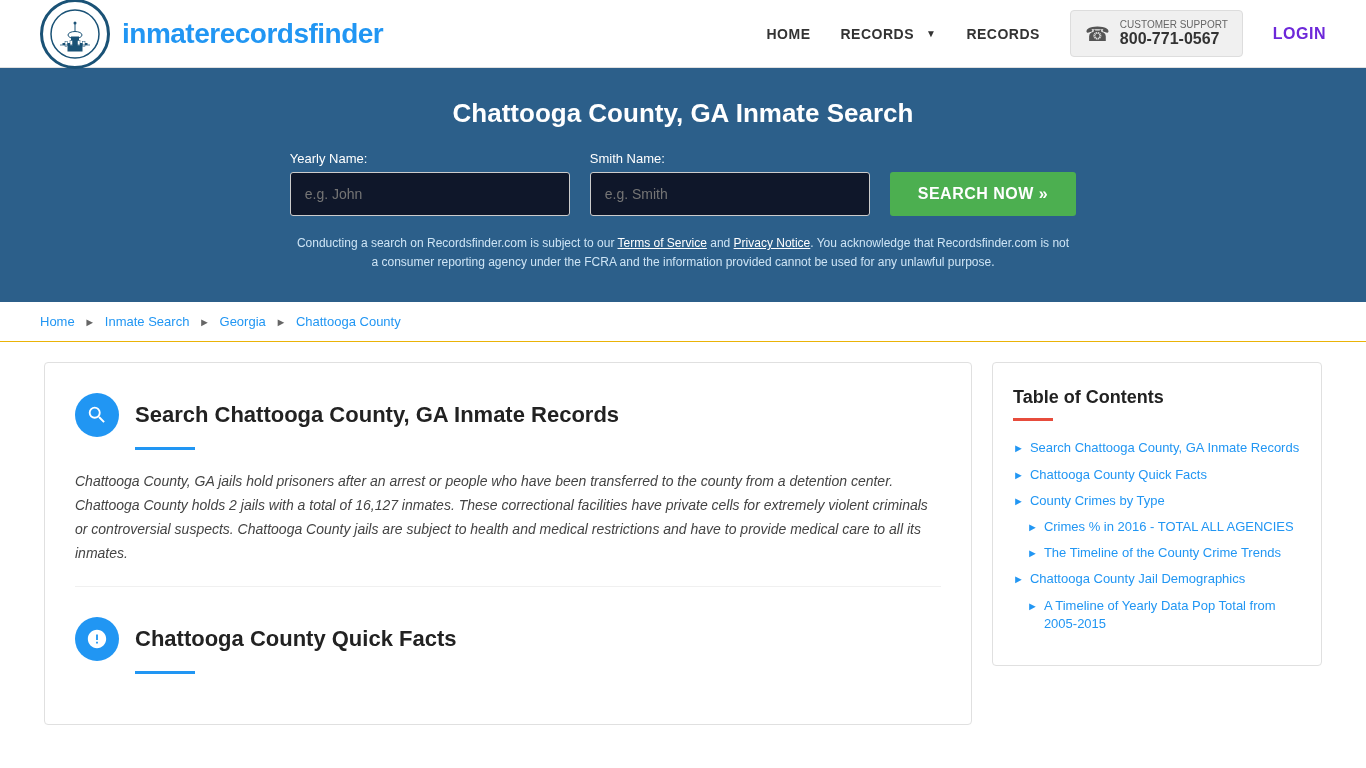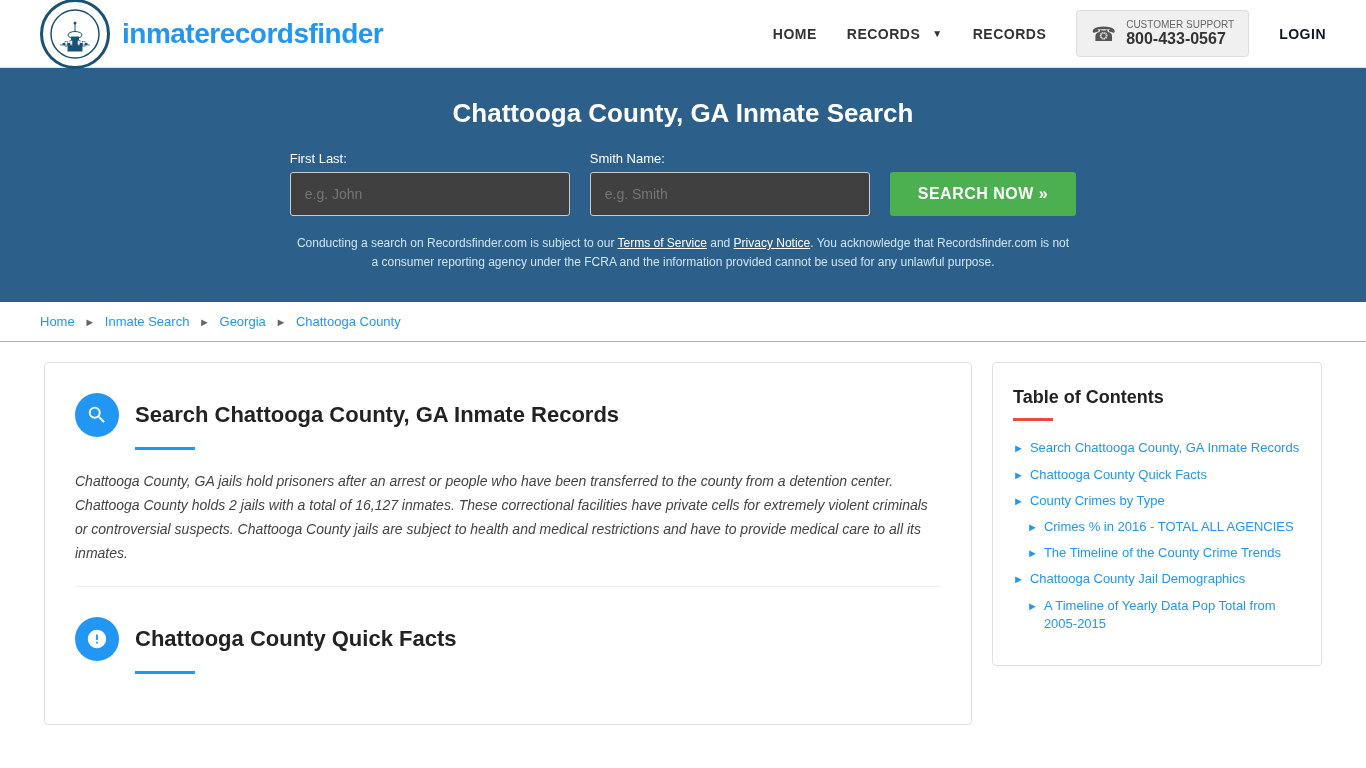--- a/index.html
+++ b/index.html
@@ -84,22 +84,22 @@
       color: #666;
       text-transform: uppercase;
     }
     .support-number {
       font-size: 16px;
       font-weight: bold;
       color: #333;
     }
     .login-btn {
       font-weight: bold;
-      font-size: 14px;
-      color: #0f172a;
+      font-size: 16px;
+      color: #6d28d9;
       cursor: pointer;
       letter-spacing: 0.5px;
     }
 
     
     .search-banner {
       background: #2c5f8a;
       padding: 30px 40px;
       text-align: center;
     }
@@ -124,21 +124,21 @@
     .form-group label {
       color: #fff;
       font-size: 13px;
       margin-bottom: 6px;
       font-weight: normal;
     }
     .form-group input {
       width: 280px;
       height: 44px;
       padding: 8px 14px;
-      background: #404040;
+      background: #0f172a;
       border: 1px solid #ccc;
       border-radius: 3px;
       font-size: 14px;
       color: #aaa;
     }
     .form-group select {
       width: 200px;
       height: 44px;
       padding: 8px 14px;
       background: #fff;
@@ -337,32 +337,32 @@
     <a class="nav-link">HOME</a>
     <a class="nav-link nav-records">
       <span>RECORDS</span>
       <span class="chevron-down">▼</span>
     </a>
     <a class="nav-link">RECORDS</a>
     <div class="support-box">
       <span class="support-icon">☎</span>
       <div>
         <div class="support-text-small">CUSTOMER SUPPORT</div>
-        <div class="support-number">800-433-0567</div>
+        <div class="support-number">800-771-0567</div>
       </div>
     </div>
     <a class="nav-link login-btn">LOGIN</a>
   </nav>
 </header>
 
 <section class="search-banner">
   <h1>Chattooga County, GA Inmate Search</h1>
   <div class="search-form">
     <div class="form-group">
-      <label>First Last:</label>
+      <label>Yearly Name:</label>
       <input type="text" placeholder="e.g. John" style="">
     </div>
     <div class="form-group">
       <label>Smith Name:</label>
       <input type="text" placeholder="e.g. Smith" style="">
     </div>
     <button class="search-btn">SEARCH NOW »</button>
   </div>
   <div class="disclaimer">
     Conducting a search on Recordsfinder.com is subject to our <a>Terms of Service</a> and <a>Privacy Notice</a>. You acknowledge that Recordsfinder.com is not a consumer reporting agency under the FCRA and the information provided cannot be used for any unlawful purpose.

